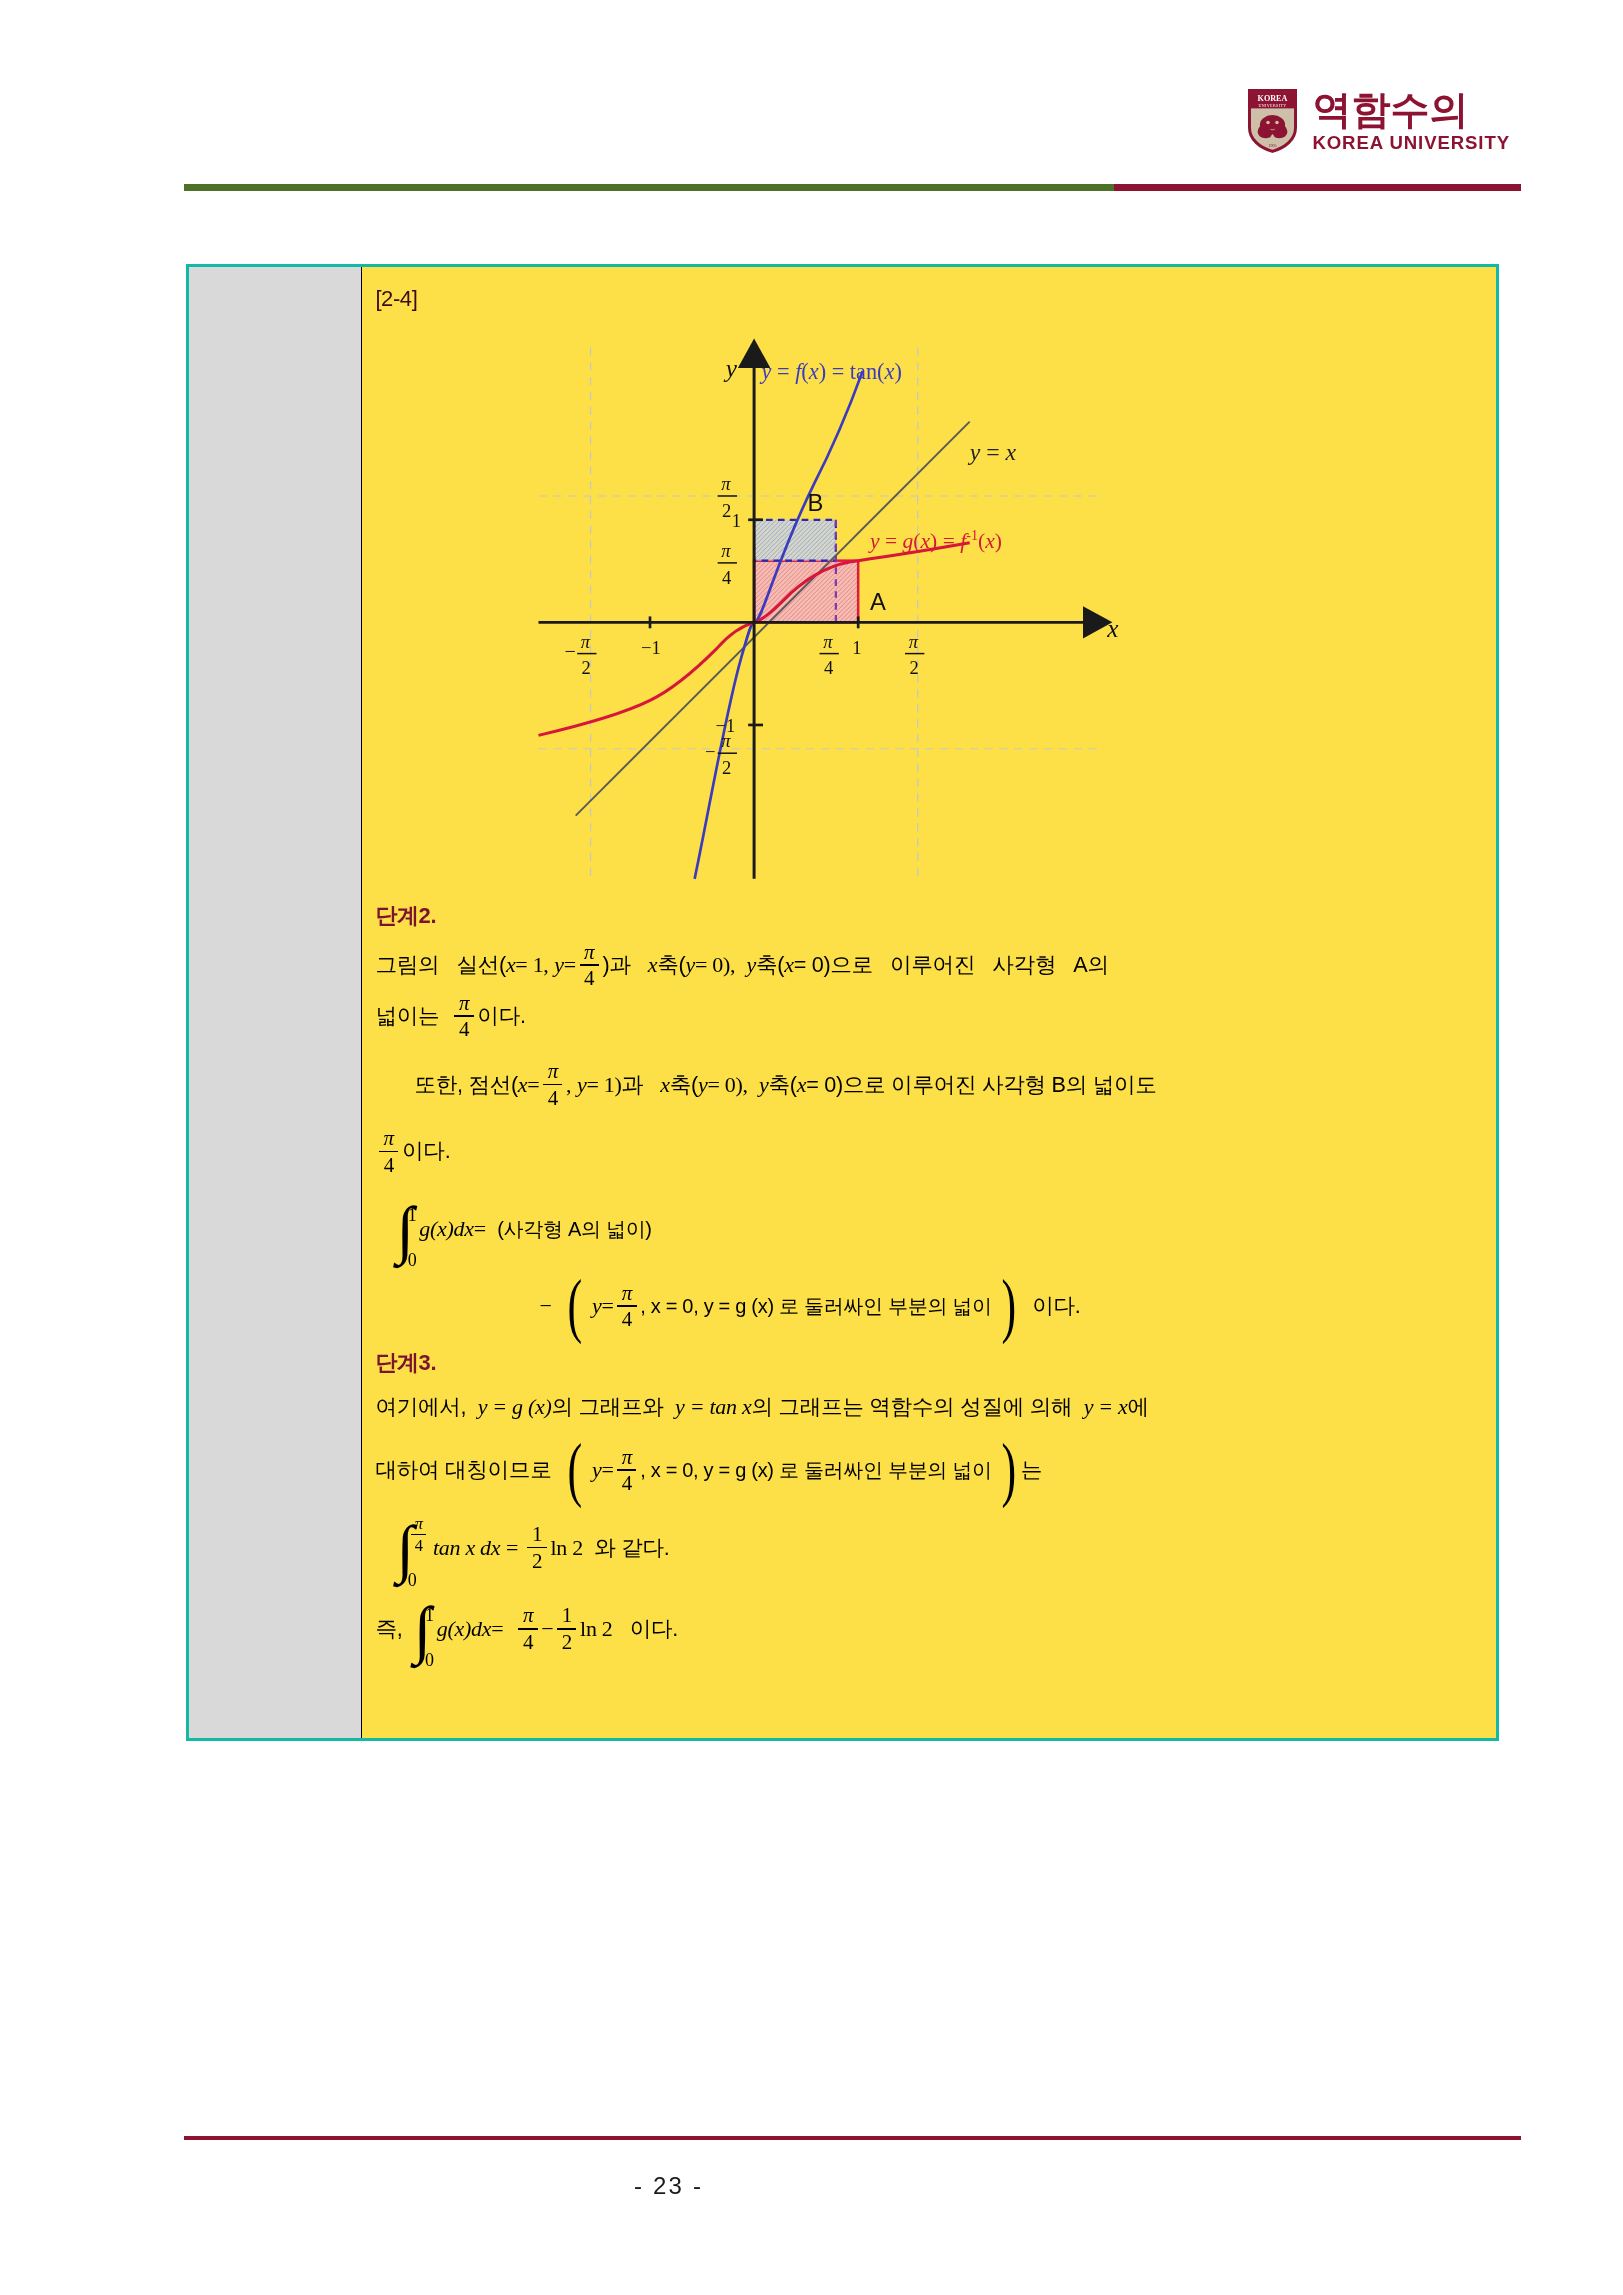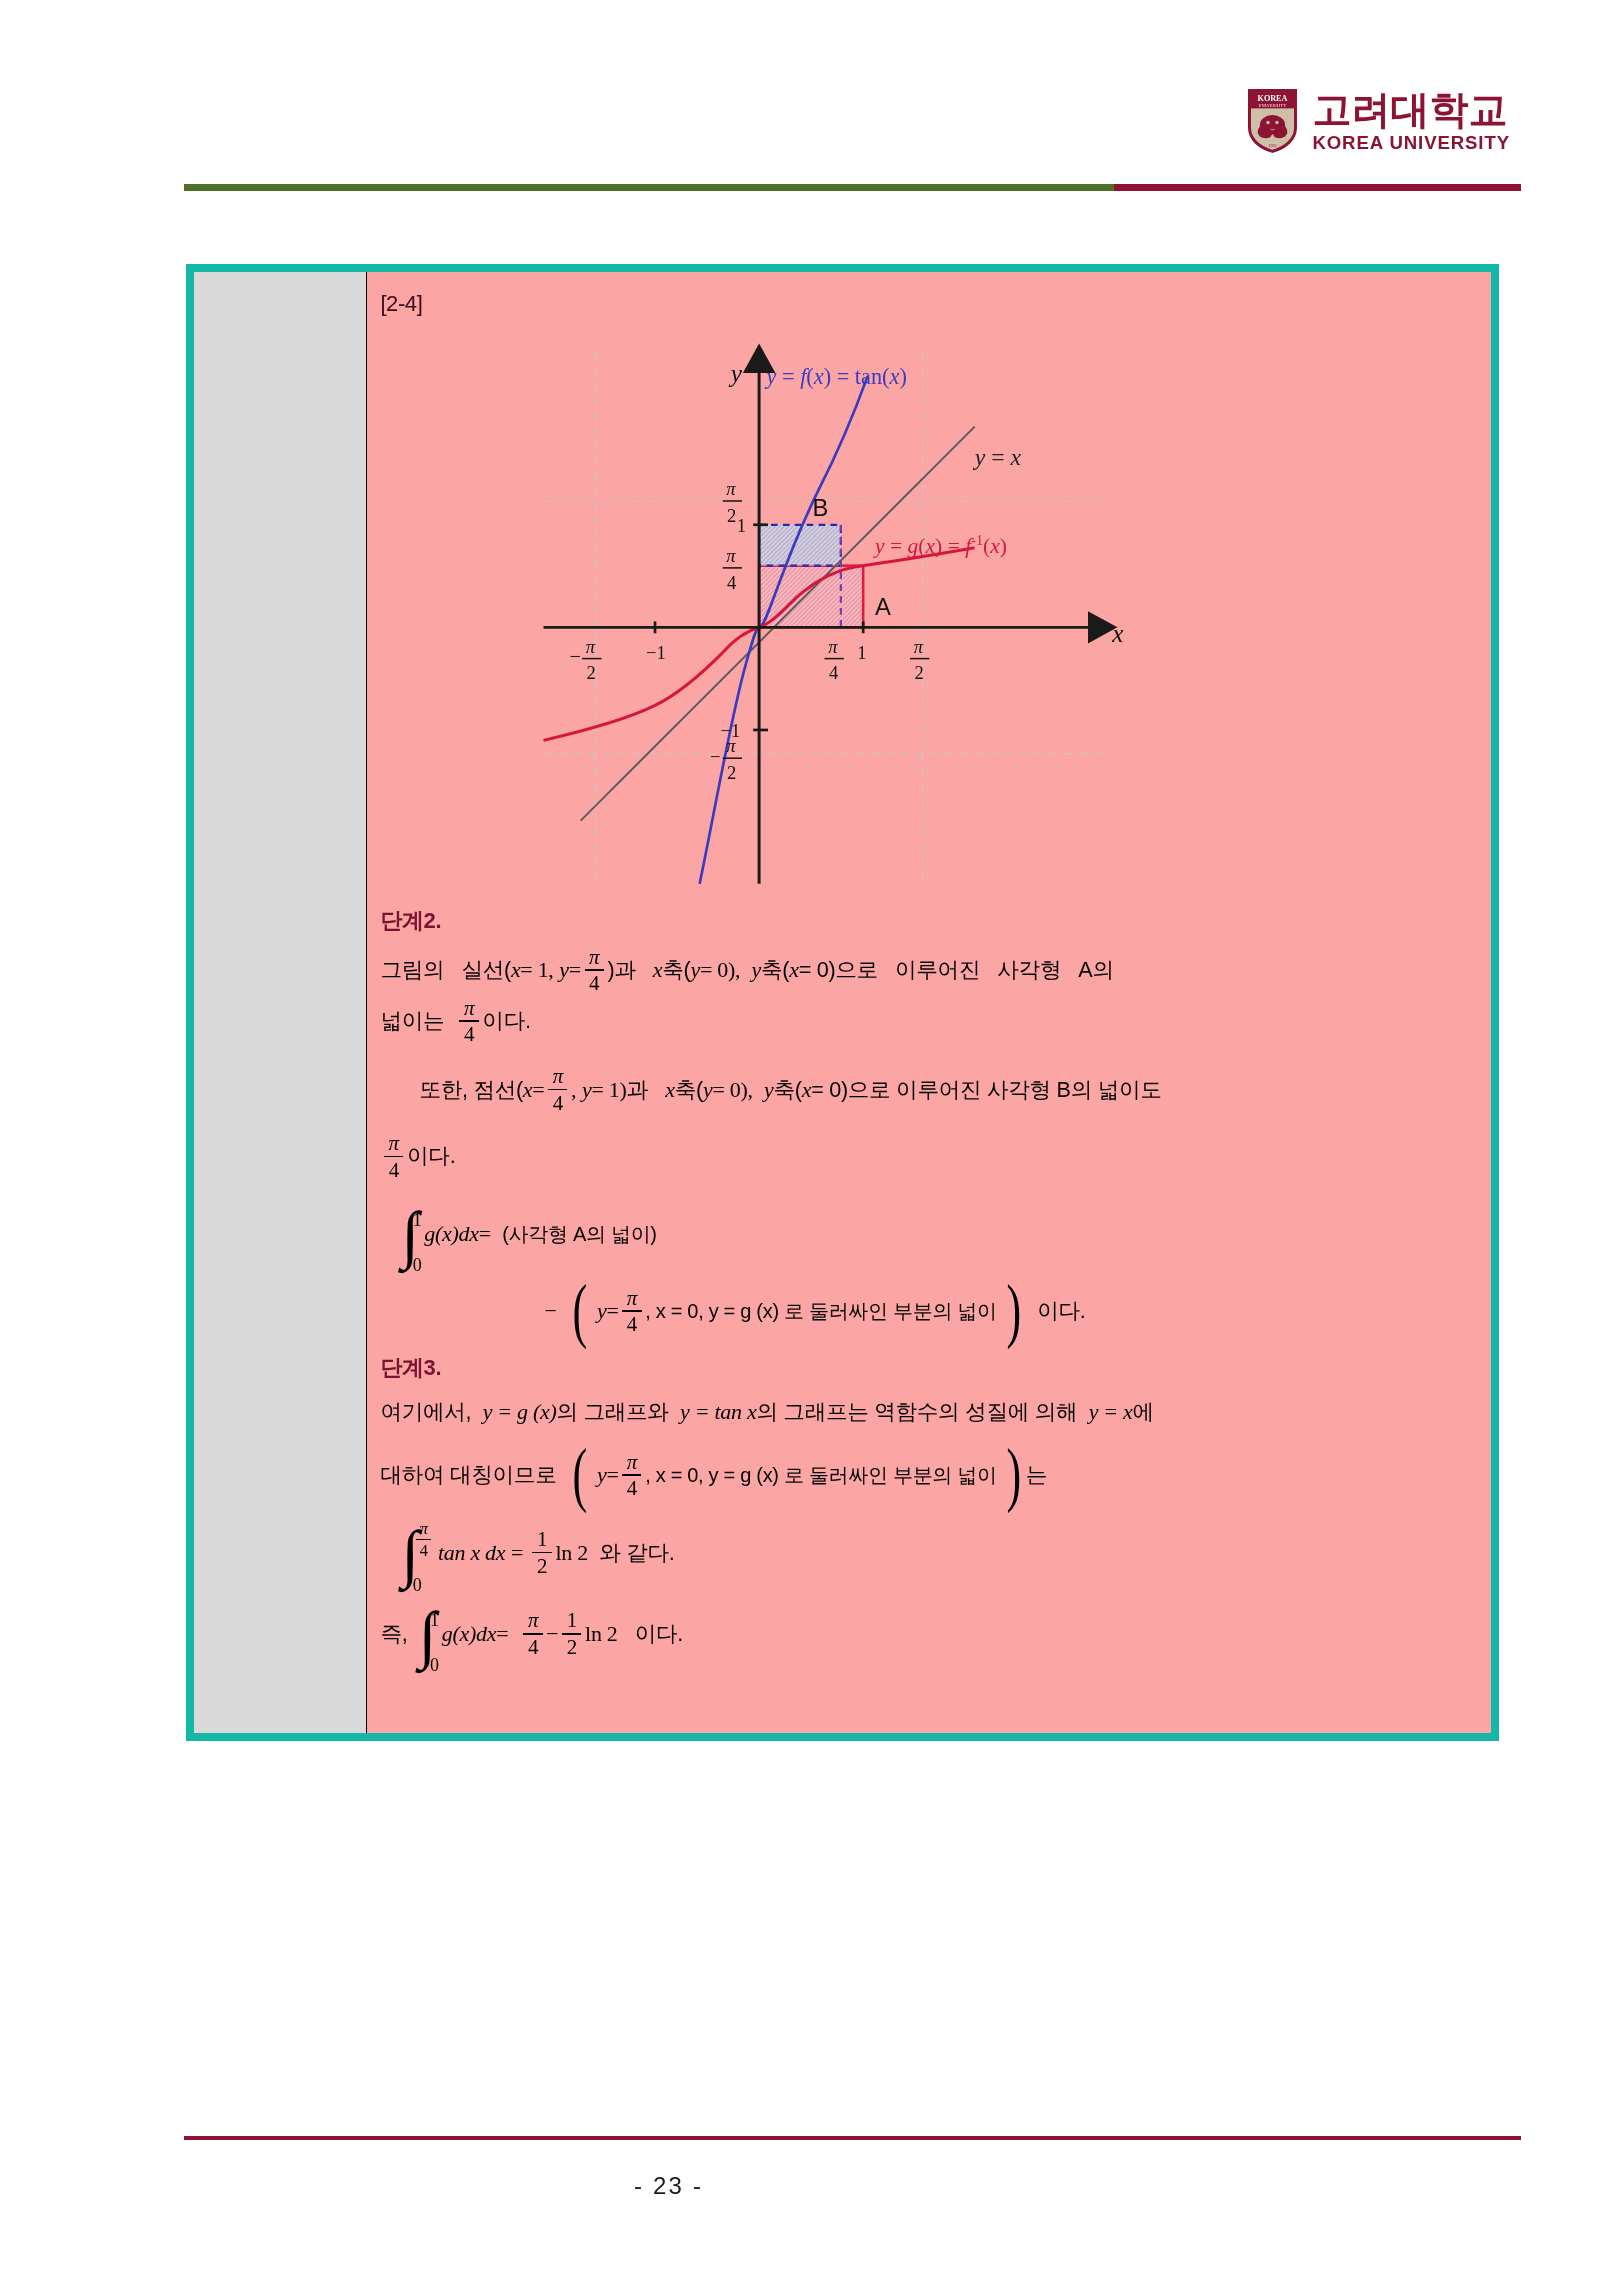--- a/index.html
+++ b/index.html
@@ -35,23 +35,23 @@
     margin-top: 5.2px; font-family:"Liberation Sans", sans-serif;
   }
   #header-rule { position:absolute; left:184px; top:184px; width:1337px; height:6.7px; display:flex; }
   #header-rule-green { height:100%; width:930px; background:#4d7129; }
   #header-rule-red { height:100%; flex:1; background:#8c1332; }
 
   
   #content-table {
     position:absolute; left:186px; top:264px;
     width:1313px; height:1477px;
-    border:8px solid #14b8a6;
+    border:3px solid #14b8a6;
     display:flex;
-    background:#fca5a5;
+    background:#fde047;
   }
   #gray-col {
     width: 173px; height: 100%;
     background:#d9d9d9;
     border-right: 1.5px solid #000;
     flex: none;
   }
   #main-col {
     flex: 1; height:100%;
     padding: 16.4px 19.3px 0 13.4px;
@@ -158,21 +158,21 @@
         </g>
         <g fill="#cdbfa8">
           <circle cx="27" cy="45" r="2.4"></circle>
           <circle cx="39" cy="45" r="2.4"></circle>
           <path d="M29 53 Q33 56 37 53 Q33 58 29 53 Z"></path>
         </g>
         <text x="33" y="78" font-family="Liberation Serif, serif" font-size="5.5" fill="#8c1332" text-anchor="middle">1905</text>
       </svg>
     </div>
     <div id="logo-text">
-      <div id="logo-ko">고려대학교</div>
+      <div id="logo-ko">역함수의</div>
       <div id="logo-en">KOREA UNIVERSITY</div>
     </div>
   </div>
   <div id="header-rule">
     <div id="header-rule-green"></div>
     <div id="header-rule-red"></div>
   </div>
 </div>
 
 <div id="content-table">

